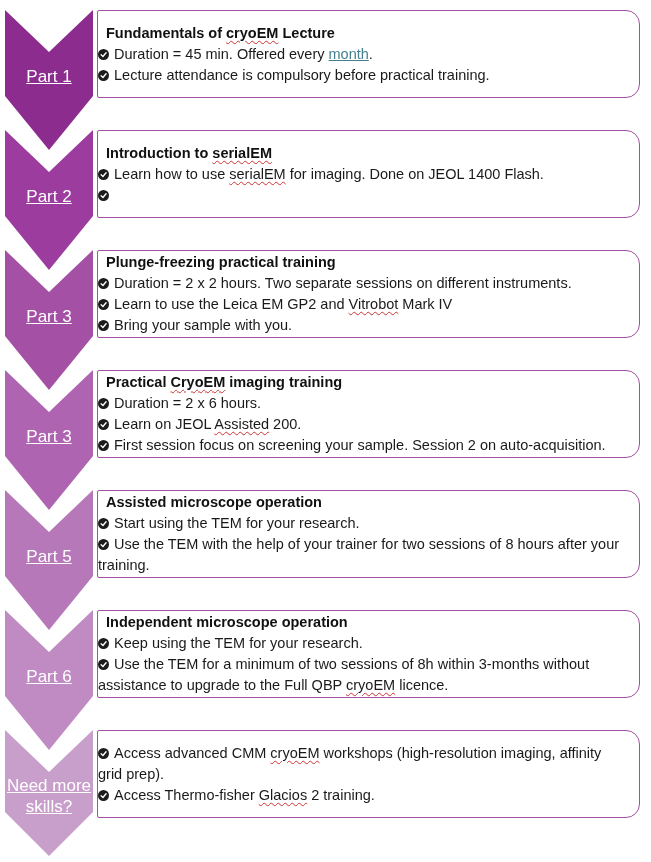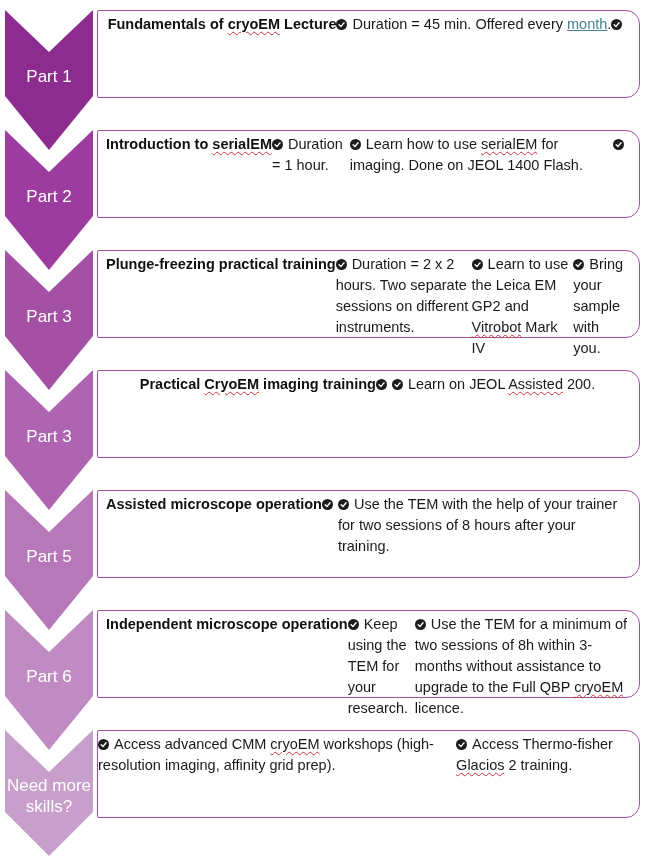--- a/index.html
+++ b/index.html
@@ -5,27 +5,27 @@
   html,body{margin:0;padding:0;background:#ffffff;}
   .canvas{
     position:relative;width:651px;height:862px;background:var(--bg,#fff);
     overflow:hidden;font-family:"Liberation Sans",sans-serif;
   }
   .row{position:absolute;left:0;width:651px;height:0;}
   .chevron{position:absolute;left:5px;top:0;display:block;}
   .part-label{
     position:absolute;left:5px;top:42px;width:88px;height:48px;
     display:flex;flex-direction:column;align-items:center;justify-content:center;
-    color:var(--label-color,#fff);font-size:17px;line-height:21px;text-align:center;
+    color:var(--label-color,#fff);font-size:17px;line-height:21px;text-align:center;text-decoration:underline;
   }
   .card{
     position:absolute;left:97px;top:0;width:543px;height:88px;box-sizing:border-box;
     background:var(--card-bg,#fff);border:1px solid var(--card-border,#a351a2);
     border-radius:2px 14px 14px 2px;
-    display:flex;flex-direction:row;justify-content:center;
+    display:flex;flex-direction:column;justify-content:center;
     padding:3px 10px 3px 0;
   }
   .card-title{
     margin-left:8px;font-weight:bold;font-size:14.5px;line-height:21px;
     color:var(--title-color,#111);white-space:nowrap;
   }
   .bullet-line{
     font-size:14.5px;line-height:21px;color:var(--body-color,#1a1a1a);
   }
   .bullet-icon{display:inline-block;width:11px;height:11px;vertical-align:-1px;margin-right:5px;}
@@ -49,36 +49,32 @@
       <div class="card-title"><span>Fundamentals of </span><span class="sq">cryoEM</span><span> Lecture</span></div>
 
   <div class="bullet-line"><svg class="bullet-icon" viewBox="0 0 12 12" aria-hidden="true">
             <circle cx="6" cy="6" r="6" fill="#1c1c1c"></circle>
             <path d="M3.4 6.3 L5.4 8.1 L8.8 4.1" fill="none" stroke-width="1.5" stroke-linecap="round" stroke="#ffffff"></path>
           </svg><span class="segs"><span>Duration = 45 min. Offered every </span><span class="link">month</span><span>.</span></span></div>
 
   <div class="bullet-line"><svg class="bullet-icon" viewBox="0 0 12 12" aria-hidden="true">
             <circle cx="6" cy="6" r="6" fill="#1c1c1c"></circle>
             <path d="M3.4 6.3 L5.4 8.1 L8.8 4.1" fill="none" stroke-width="1.5" stroke-linecap="round" stroke="#ffffff"></path>
-          </svg></div>
+          </svg><span class="segs"><span>Lecture attendance is compulsory before practical training.</span></span></div>
 </div>
   </div>
 
   <div class="row" style="top: 130px;">
     <svg class="chevron" width="88" height="140" viewBox="0 0 88 140" aria-hidden="true">
       <polygon points="0,0 44,42 88,0 88,86 44,140 0,86" fill="#9b3c9e"></polygon>
     </svg>
     <div class="part-label">Part 2</div>
     <div class="card">
       <div class="card-title"><span>Introduction to </span><span class="sq">serialEM</span></div>
 
-  <div class="bullet-line"><svg class="bullet-icon" viewBox="0 0 12 12" aria-hidden="true">
-            <circle cx="6" cy="6" r="6" fill="#1c1c1c"></circle>
-            <path d="M3.4 6.3 L5.4 8.1 L8.8 4.1" fill="none" stroke-width="1.5" stroke-linecap="round" stroke="#ffffff"></path>
-          </svg><span class="segs"><span>Duration = 1 hour.</span></span></div>
 
   <div class="bullet-line"><svg class="bullet-icon" viewBox="0 0 12 12" aria-hidden="true">
             <circle cx="6" cy="6" r="6" fill="#1c1c1c"></circle>
             <path d="M3.4 6.3 L5.4 8.1 L8.8 4.1" fill="none" stroke-width="1.5" stroke-linecap="round" stroke="#ffffff"></path>
           </svg><span class="segs"><span>Learn how to use </span><span class="sq">serialEM</span><span> for imaging. Done on JEOL 1400 Flash.</span></span></div>
 
   <div class="bullet-line"><svg class="bullet-icon" viewBox="0 0 12 12" aria-hidden="true">
             <circle cx="6" cy="6" r="6" fill="#1c1c1c"></circle>
             <path d="M3.4 6.3 L5.4 8.1 L8.8 4.1" fill="none" stroke-width="1.5" stroke-linecap="round" stroke="#ffffff"></path>
           </svg></div>
@@ -114,42 +110,46 @@
     <svg class="chevron" width="88" height="140" viewBox="0 0 88 140" aria-hidden="true">
       <polygon points="0,0 44,42 88,0 88,86 44,140 0,86" fill="#af64b2"></polygon>
     </svg>
     <div class="part-label">Part 3</div>
     <div class="card">
       <div class="card-title"><span>Practical </span><span class="sq">CryoEM</span><span> imaging training</span></div>
 
   <div class="bullet-line"><svg class="bullet-icon" viewBox="0 0 12 12" aria-hidden="true">
             <circle cx="6" cy="6" r="6" fill="#1c1c1c"></circle>
             <path d="M3.4 6.3 L5.4 8.1 L8.8 4.1" fill="none" stroke-width="1.5" stroke-linecap="round" stroke="#ffffff"></path>
-          </svg></div>
+          </svg><span class="segs"><span>Duration = 2 x 6 hours.</span></span></div>
 
   <div class="bullet-line"><svg class="bullet-icon" viewBox="0 0 12 12" aria-hidden="true">
             <circle cx="6" cy="6" r="6" fill="#1c1c1c"></circle>
             <path d="M3.4 6.3 L5.4 8.1 L8.8 4.1" fill="none" stroke-width="1.5" stroke-linecap="round" stroke="#ffffff"></path>
           </svg><span class="segs"><span>Learn on JEOL </span><span class="sq">Assisted</span><span> 200.</span></span></div>
 
+  <div class="bullet-line"><svg class="bullet-icon" viewBox="0 0 12 12" aria-hidden="true">
+            <circle cx="6" cy="6" r="6" fill="#1c1c1c"></circle>
+            <path d="M3.4 6.3 L5.4 8.1 L8.8 4.1" fill="none" stroke-width="1.5" stroke-linecap="round" stroke="#ffffff"></path>
+          </svg><span class="segs"><span>First session focus on screening your sample. Session 2 on auto-acquisition.</span></span></div>
 </div>
   </div>
 
   <div class="row" style="top: 490px;">
     <svg class="chevron" width="88" height="140" viewBox="0 0 88 140" aria-hidden="true">
       <polygon points="0,0 44,42 88,0 88,86 44,140 0,86" fill="#b678b9"></polygon>
     </svg>
     <div class="part-label">Part 5</div>
     <div class="card">
       <div class="card-title"><span>Assisted microscope operation</span></div>
 
   <div class="bullet-line"><svg class="bullet-icon" viewBox="0 0 12 12" aria-hidden="true">
             <circle cx="6" cy="6" r="6" fill="#1c1c1c"></circle>
             <path d="M3.4 6.3 L5.4 8.1 L8.8 4.1" fill="none" stroke-width="1.5" stroke-linecap="round" stroke="#ffffff"></path>
-          </svg></div>
+          </svg><span class="segs"><span>Start using the TEM for your research.</span></span></div>
 
   <div class="bullet-line"><svg class="bullet-icon" viewBox="0 0 12 12" aria-hidden="true">
             <circle cx="6" cy="6" r="6" fill="#1c1c1c"></circle>
             <path d="M3.4 6.3 L5.4 8.1 L8.8 4.1" fill="none" stroke-width="1.5" stroke-linecap="round" stroke="#ffffff"></path>
           </svg><span class="segs"><span>Use the TEM with the help of your trainer for two sessions of 8 hours after your training.</span></span></div>
 </div>
   </div>
 
   <div class="row" style="top: 610px;">
     <svg class="chevron" width="88" height="140" viewBox="0 0 88 140" aria-hidden="true">

